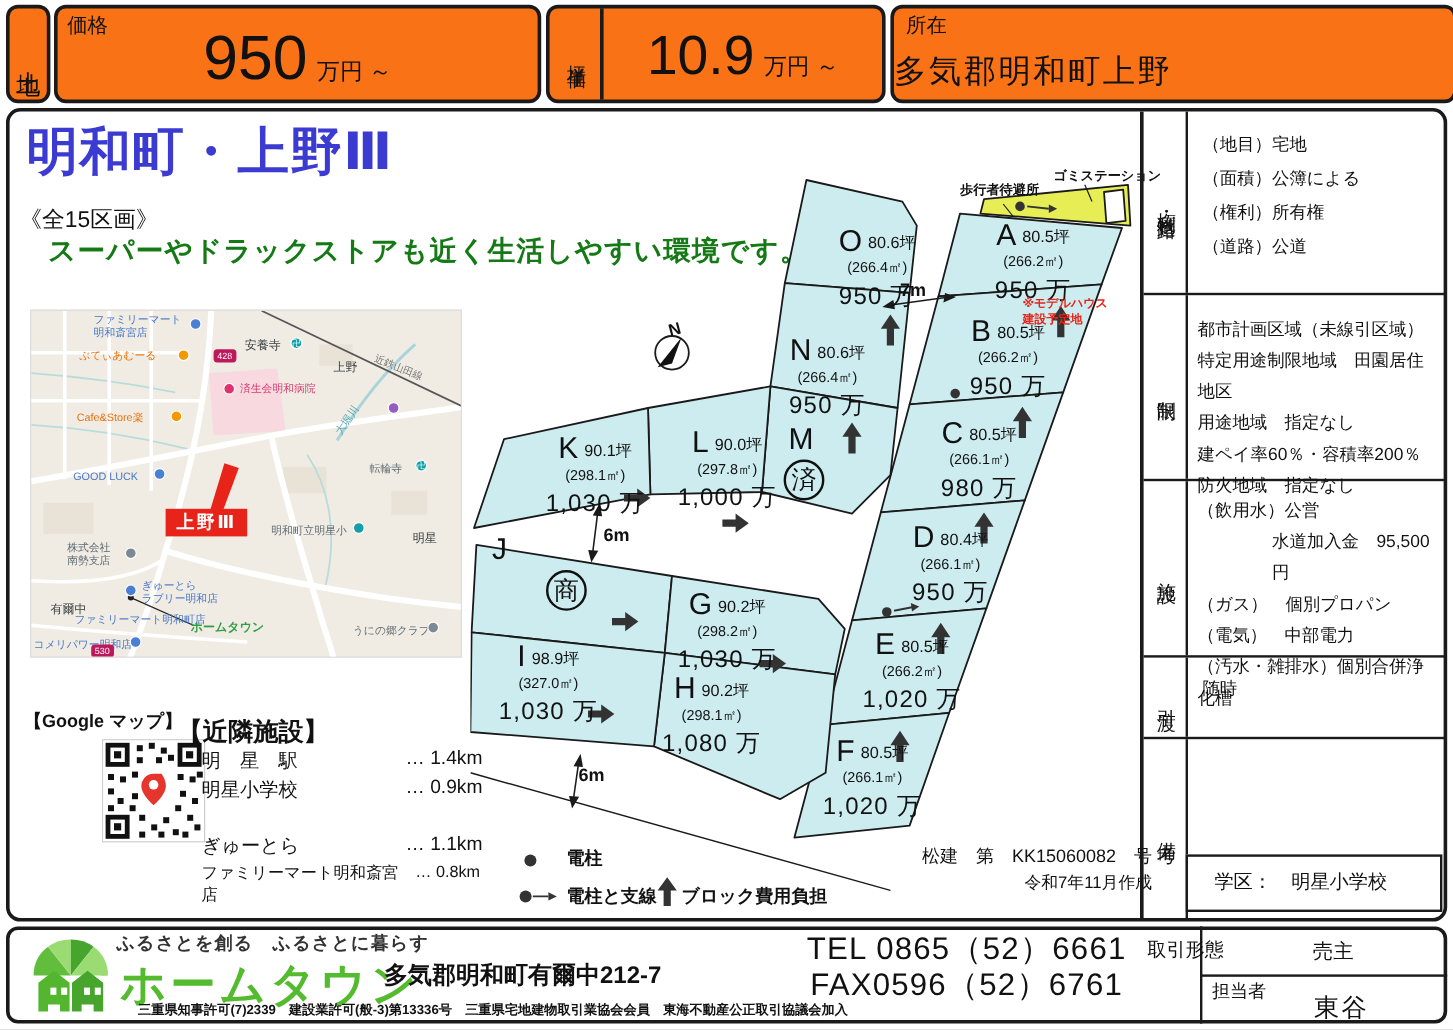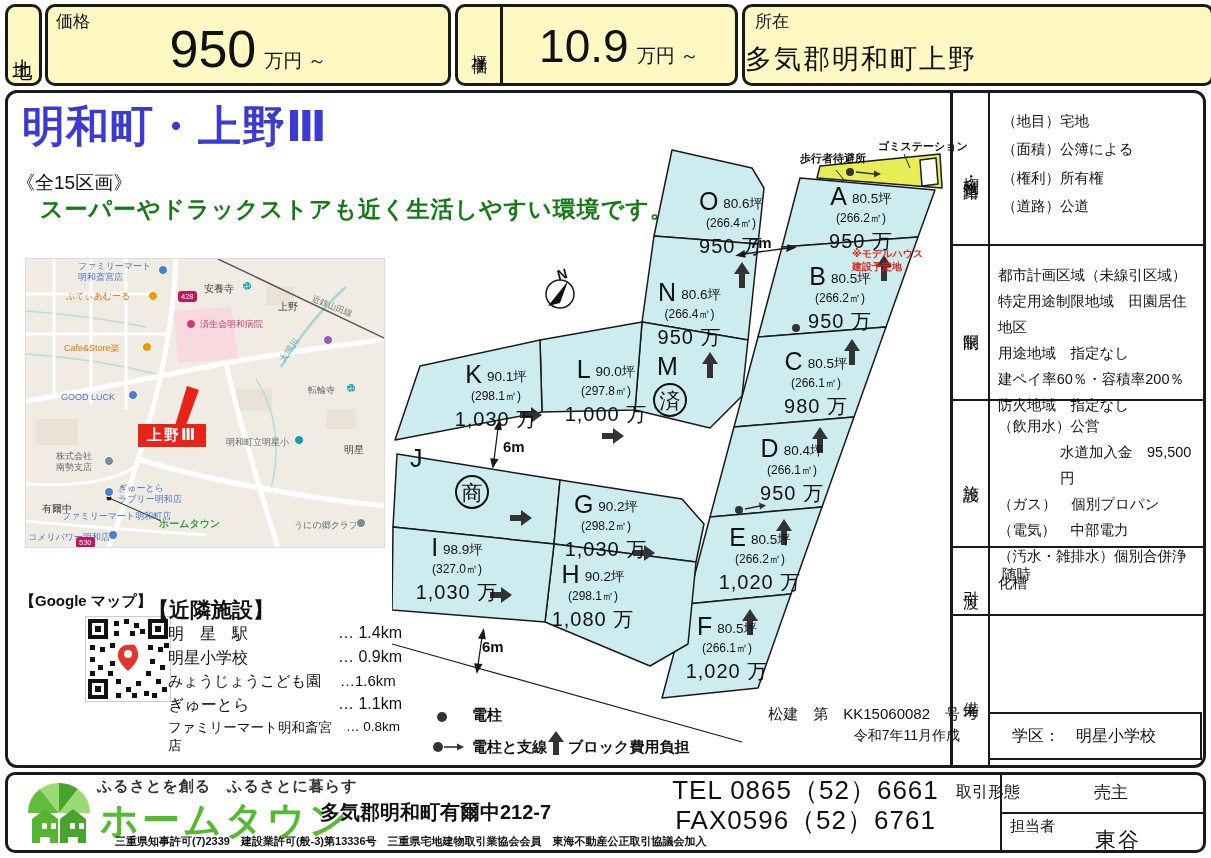--- a/index.html
+++ b/index.html
@@ -4,21 +4,21 @@
 <style>
   :root{
     --title-blue:#3b3bd2; --catch-green:#157a15; --lot-fill:#cdecef;
     --strip-yellow:#e7ee55; --brand-green:#55bb2e; --alert-red:#e8231a;
     --line:#1a1a1a;
   }
   *{margin:0;padding:0;box-sizing:border-box;}
   body{background:#888;font-family:"Liberation Sans","DejaVu Sans",sans-serif;color:#111;}
   #page{position:relative;width:1211px;height:858px;background:#fff;overflow:hidden;margin:0 auto;}
   .abs{position:absolute;}
-  .box{border:3px solid var(--line);border-radius:10px;background:#fef9c3;}
+  .box{border:3px solid var(--line);border-radius:10px;background:#f97316;}
 
   
   .vtext{writing-mode:vertical-rl;text-orientation:upright;letter-spacing:2px;}
   #cat-box{left:5px;top:4px;width:37px;height:82px;display:flex;align-items:center;justify-content:center;font-size:20px;}
   #price-box{left:45px;top:4px;width:406px;height:82px;}
   #price-box .lbl{position:absolute;left:8px;top:3px;font-size:17px;}
   .bigval{position:absolute;left:0;right:0;top:8px;bottom:0;display:flex;align-items:baseline;justify-content:center;padding-top:6px;}
   .bigval .num{font-size:52px;line-height:1.1;}
   .bigval .unit{font-size:19px;margin-left:8px;}
   #tsubo-box{left:455px;top:4px;width:283px;height:82px;display:flex;}
@@ -262,24 +262,20 @@
   </div>
   <div class="abs" id="nearby-title">【近隣施設】</div>
   <div class="nb" style="left:168px;top:624px;">
       <span class="nm" style="width:160px;">明　星　駅</span>
       <span class="ds">… 1.4km</span>
     </div>
   <div class="nb" style="left:168px;top:648px;">
       <span class="nm" style="width:160px;">明星小学校</span>
       <span class="ds">… 0.9km</span>
     </div>
-  <div class="nb" style="left:168px;top:672px;font-size:15px;">
-      <span class="nm" style="width:162px;">みょうじょうこども園</span>
-      <span class="ds">…1.6km</span>
-    </div>
   <div class="nb" style="left:168px;top:695px;">
       <span class="nm" style="width:160px;">ぎゅーとら</span>
       <span class="ds">… 1.1km</span>
     </div>
   <div class="nb" style="left:168px;top:719px;font-size:13.5px;">
       <span class="nm" style="width:168px;">ファミリーマート明和斎宮店</span>
       <span class="ds">… 0.8km</span>
     </div>
 
   <svg class="abs" id="lots-svg" width="556" height="622" viewBox="0 0 556 622">

